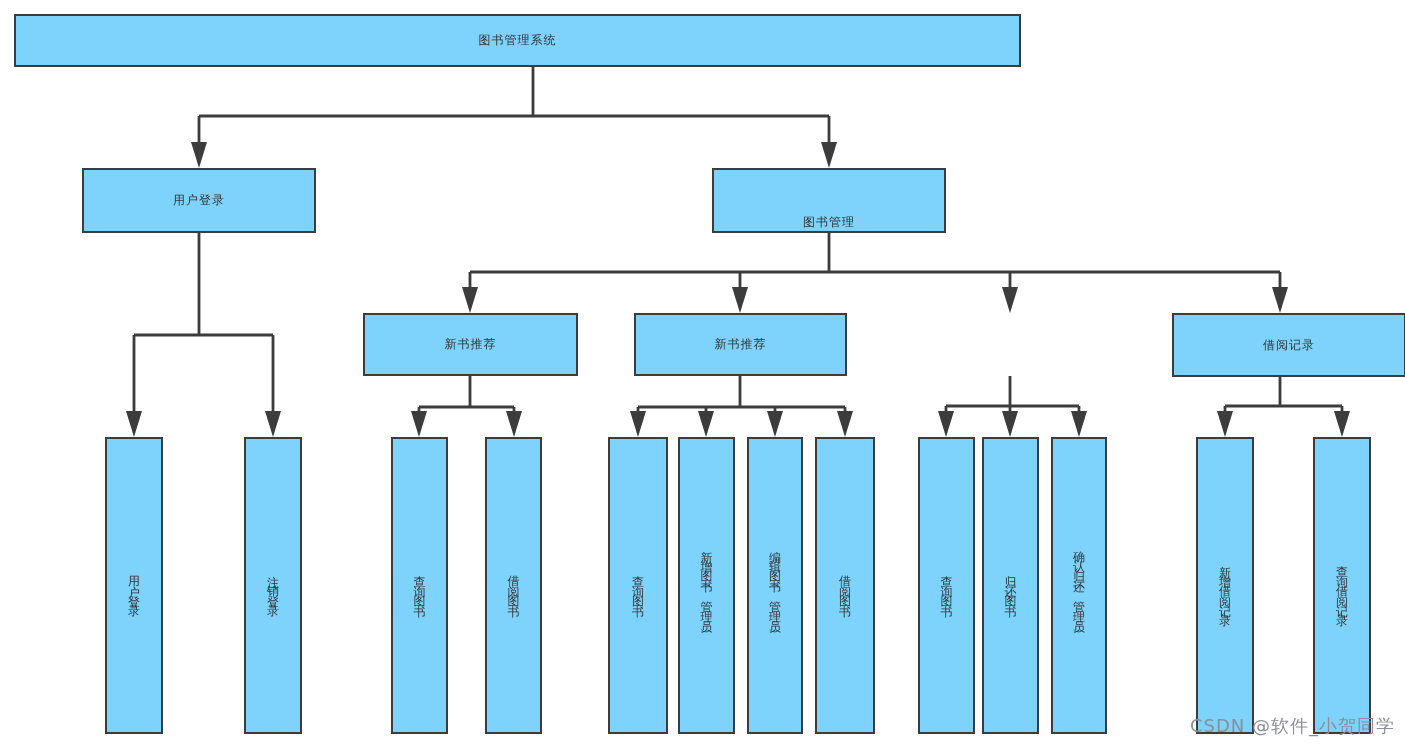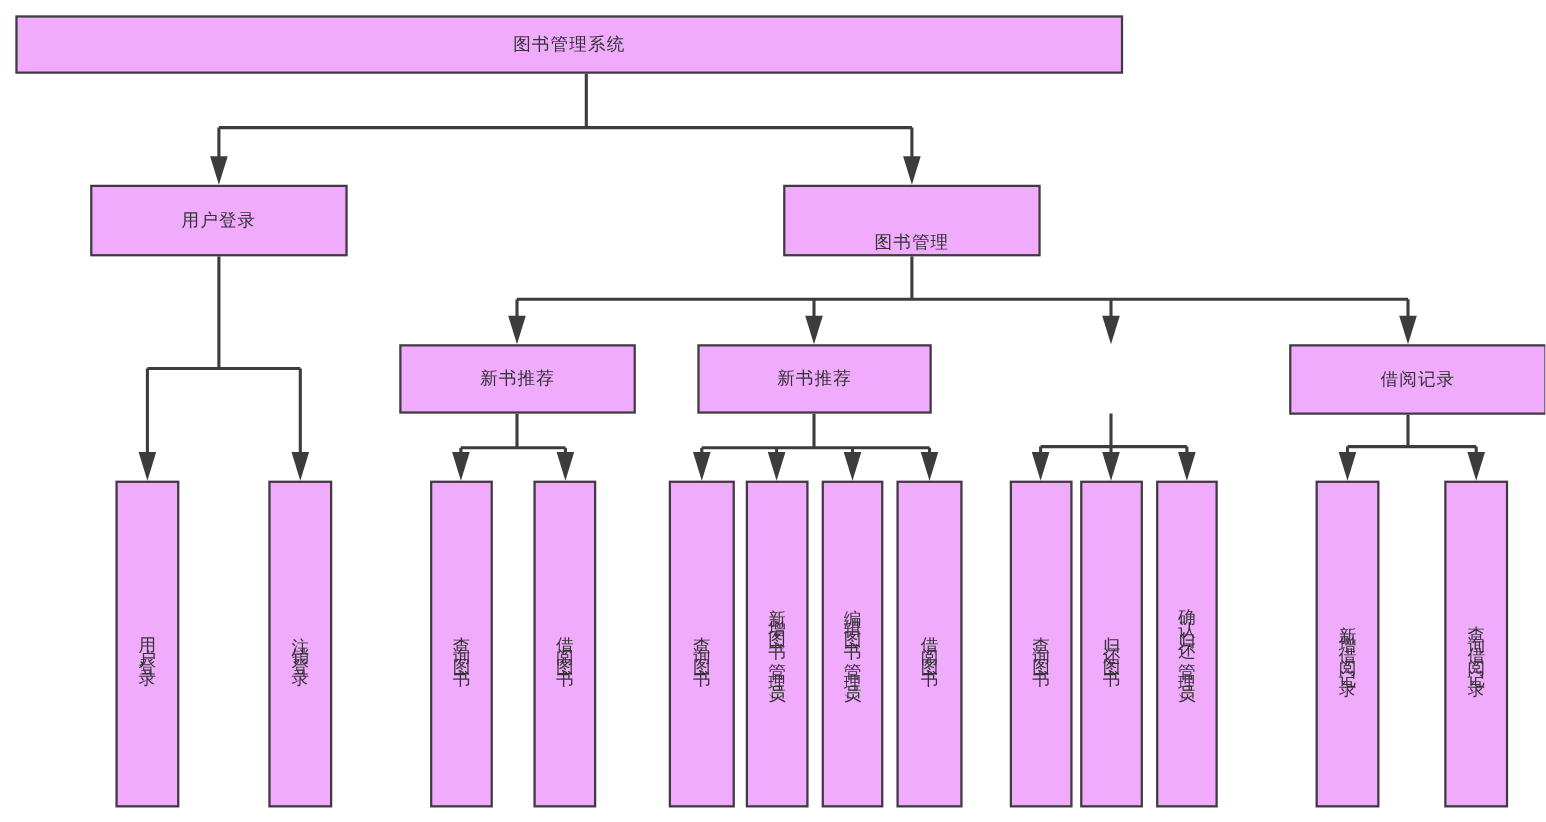--- a/index.html
+++ b/index.html
@@ -13,26 +13,26 @@
   }
   #connectors {
     position: absolute;
     left: 0; top: 0;
     width: 1405px; height: 747px;
   }
   .node {
     position: absolute;
     box-sizing: border-box;
     border: 2.5px solid #3c3c3c;
-    background: #f0abfc;
+    background: #7dd3fc;
     display: flex;
     align-items: center;
     justify-content: center;
     color: #333333;
-    font-size: 16px;
+    font-size: 12px;
     letter-spacing: 1px;
     z-index: 2;
   }
   .leaf {
     top: 437px;
     height: 297px;
   }
   .leaf span {
     writing-mode: vertical-rl;
     text-orientation: mixed;
@@ -154,14 +154,15 @@
     <span>确认归还（管理员）</span>
   </div>
 
   <div class="node leaf" style="left:1196px; width:58px;">
     <span>新增借阅记录</span>
   </div>
   <div class="node leaf" style="left:1313px; width:58px;">
     <span>查询借阅记录</span>
   </div>
 
+  <div class="watermark">CSDN @软件_小贺同学</div>
 
 </div>
 
 </body></html>

